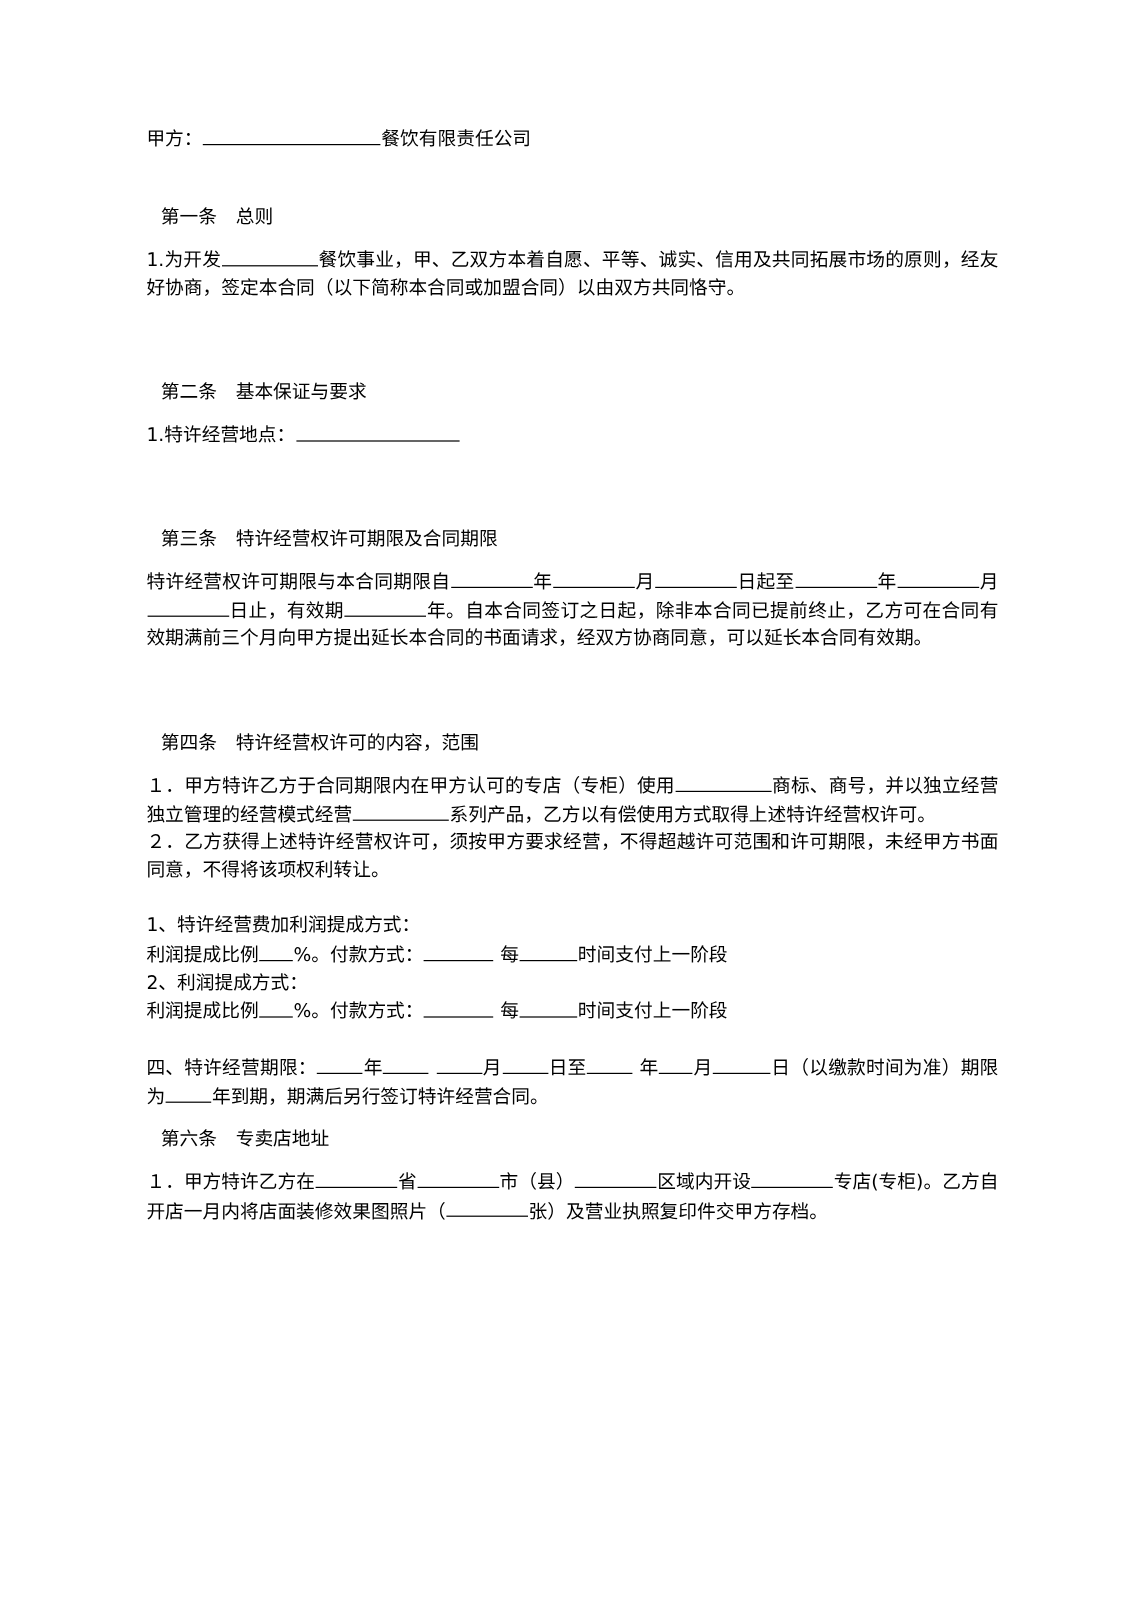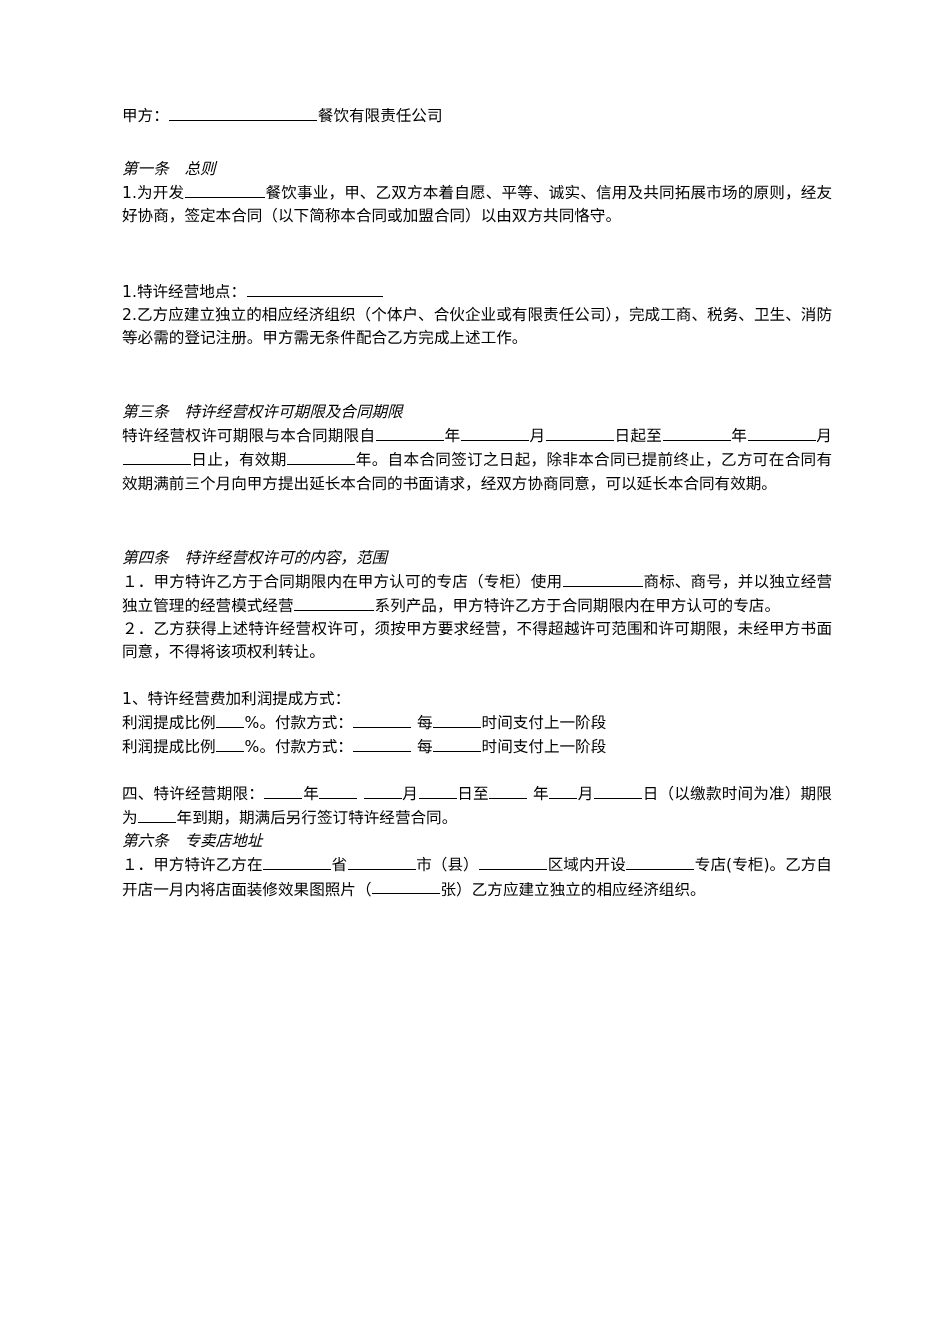--- a/index.html
+++ b/index.html
@@ -51,21 +51,21 @@
   .bl-2 { width: 28px; }
   .bl-3 { width: 38px; }
   .bl-4 { width: 48px; }
   .bl-5 { width: 58px; }
   .bl-6 { width: 68px; }
   .bl-7 { width: 80px; }
   .bl-12 { width: 136px; }
   .bl-13 { width: 148px; }
   .bl-14 { width: 160px; }
 
-  .sect-head { margin: 0; font-style: italic; }
+  .sect-head { margin: 12px; }
 </style>
 </head>
 <body>
 
 <div class="page">
   <div class="doc-body">
 
     <p class="para"><span>甲方：</span><span class="bl bl-13"></span><span>餐饮有限责任公司</span></p>
 
     <div class="gap-lg"></div>
@@ -73,55 +73,56 @@
 
     <p class="para sect-head"><span>第一条</span>　<span>总则</span></p>
 
     <p class="para"><span>1.为开发</span><span class="bl bl-7"></span><span>餐饮事业，甲、乙双方本着自愿、平等、诚实、信用及共同拓展市场的原则，经友好协商，签定本合同（以下简称本合同或加盟合同）以由双方共同恪守。</span></p>
 
     <div class="gap-sm"></div>
 
 
     <div class="gap-xl"></div>
 
+    <p class="para sect-head"><span>第二条</span>　<span>基本保证与要求</span></p>
 
     <p class="para"><span>1.特许经营地点：</span><span class="bl bl-12"></span></p>
 
-    <p class="para"><span>2.乙方应建立独立的相应经济组织（个体户、合伙企业或有限责任公司），完成工商、税务、卫生、消防等必需的登记注册。甲方需无条件配合乙方完成上述工作。</span></p>
 
 
     <div class="gap-xl"></div>
     <div class="gap-sm"></div>
 
     <p class="para sect-head"><span>第三条</span>　<span>特许经营权许可期限及合同期限</span></p>
 
     <p class="para"><span>特许经营权许可期限与本合同期限自</span><span class="bl bl-6"></span><span>年</span><span class="bl bl-6"></span><span>月</span><span class="bl bl-6"></span><span>日起至</span><span class="bl bl-6"></span><span>年</span><span class="bl bl-6"></span><span>月</span><span class="bl bl-6"></span><span>日止，有效期</span><span class="bl bl-6"></span><span>年。自本合同签订之日起，除非本合同已提前终止，乙方可在合同有效期满前三个月向甲方提出延长本合同的书面请求，经双方协商同意，可以延长本合同有效期。</span></p>
 
     <div class="gap-xl"></div>
     <div class="gap-sm"></div>
 
     <p class="para sect-head"><span>第四条</span>　<span>特许经营权许可的内容，范围</span></p>
 
-    <p class="para"><span>１．甲方特许乙方于合同期限内在甲方认可的专店（专柜）使用</span><span class="bl bl-7"></span><span>商标、商号，并以独立经营独立管理的经营模式经营</span><span class="bl bl-7"></span><span>系列产品，甲方特许乙方于合同期限内在甲方认可的专店。</span></p>
+    <p class="para"><span>１．甲方特许乙方于合同期限内在甲方认可的专店（专柜）使用</span><span class="bl bl-7"></span><span>商标、商号，并以独立经营独立管理的经营模式经营</span><span class="bl bl-7"></span><span>系列产品，乙方以有偿使用方式取得上述特许经营权许可。</span></p>
 
     <p class="para"><span>２．乙方获得上述特许经营权许可，须按甲方要求经营，不得超越许可范围和许可期限，未经甲方书面同意，不得将该项权利转让。</span></p>
 
     <div class="gap-md"></div>
 
 
     <p class="para"><span>1、特许经营费加利润提成方式：</span></p>
 
 
     <p class="para"><span>利润提成比例</span><span class="bl bl-2"></span><span>%。付款方式：</span><span class="bl bl-5"></span>&nbsp;<span>每</span><span class="bl bl-4"></span><span>时间支付上一阶段</span></p>
 
+    <p class="para"><span>2、利润提成方式：</span></p>
 
     <p class="para"><span>利润提成比例</span><span class="bl bl-2"></span><span>%。付款方式：</span><span class="bl bl-5"></span>&nbsp;<span>每</span><span class="bl bl-4"></span><span>时间支付上一阶段</span></p>
 
     <div class="gap-md"></div>
 
     <p class="para"><span>四、特许经营期限：</span><span class="bl bl-3"></span><span>年</span><span class="bl bl-3"></span>&nbsp;<span class="bl bl-3"></span><span>月</span><span class="bl bl-3"></span><span>日至</span><span class="bl bl-3"></span>&nbsp;<span>年</span><span class="bl bl-2"></span><span>月</span><span class="bl bl-4"></span><span>日（以缴款时间为准）期限为</span><span class="bl bl-3"></span><span>年到期，期满后另行签订特许经营合同。</span></p>
 
     <p class="para sect-head"><span>第六条</span>　<span>专卖店地址</span></p>
 
-    <p class="para"><span>１．甲方特许乙方在</span><span class="bl bl-6"></span><span>省</span><span class="bl bl-6"></span><span>市（县）</span><span class="bl bl-6"></span><span>区域内开设</span><span class="bl bl-6"></span><span>专店(专柜)。乙方自开店一月内将店面装修效果图照片（</span><span class="bl bl-6"></span><span>张）乙方应建立独立的相应经济组织。</span></p>
+    <p class="para"><span>１．甲方特许乙方在</span><span class="bl bl-6"></span><span>省</span><span class="bl bl-6"></span><span>市（县）</span><span class="bl bl-6"></span><span>区域内开设</span><span class="bl bl-6"></span><span>专店(专柜)。乙方自开店一月内将店面装修效果图照片（</span><span class="bl bl-6"></span><span>张）及营业执照复印件交甲方存档。</span></p>
 
   </div>
 </div>
 
 </body></html>

